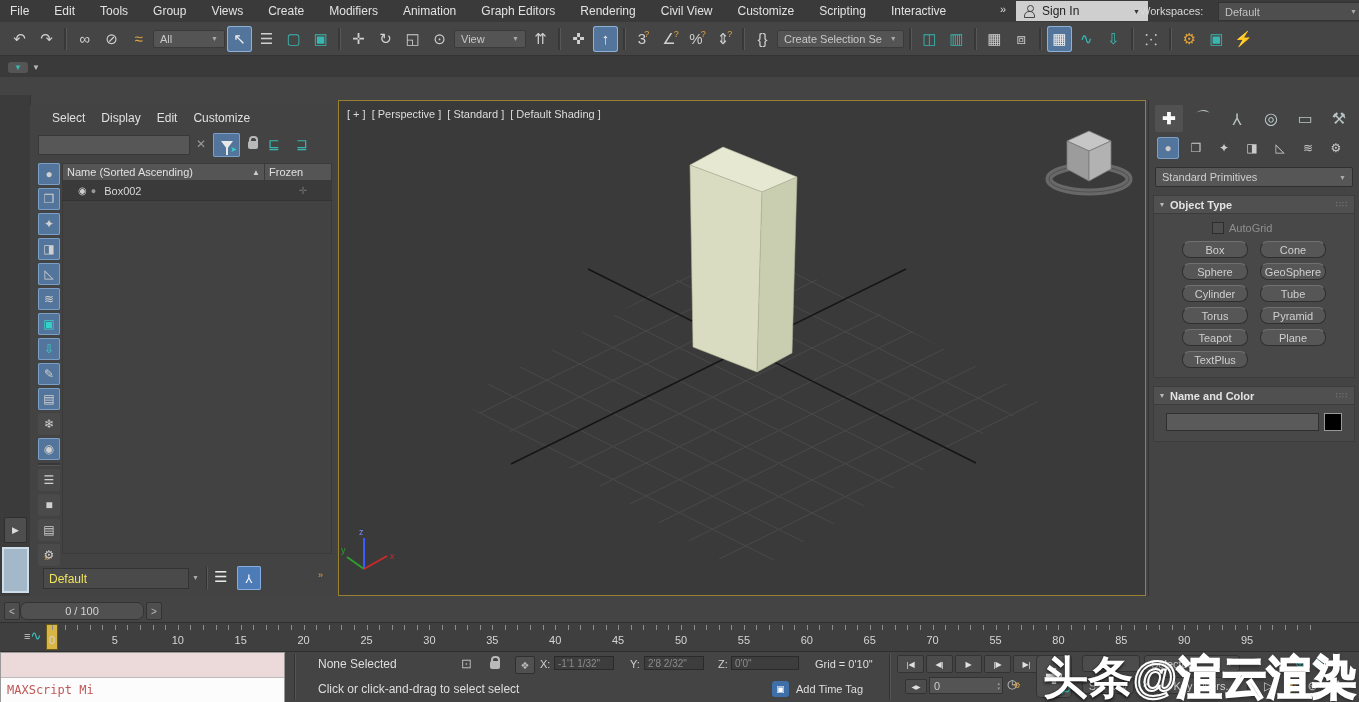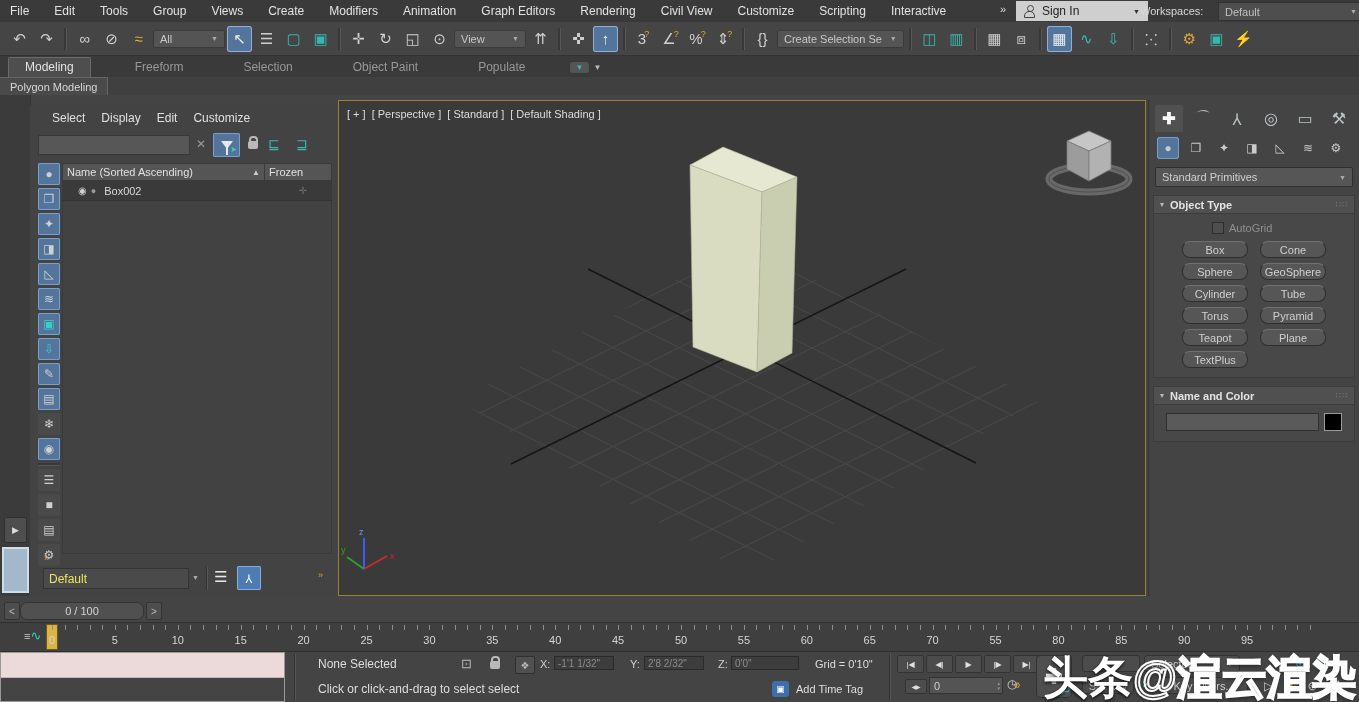--- a/index.html
+++ b/index.html
@@ -455,35 +455,24 @@
 
       </span>
 
       <span class="tb-item teal">
         <span class="tb-glyph">⚡</span>
 
       </span>
     </div>
 
   <div class="ribbon-tabs">
-    <div style="display:flex;gap:28px;align-items:flex-end;">
-
-    <span class="r-tab active"><span>Modeling</span></span>
-        <span class="r-tab"><span>Freeform</span></span>
-        <span class="r-tab"><span>Selection</span></span>
-        <span class="r-tab"><span>Object Paint</span></span>
-        <span class="r-tab"><span>Populate</span></span>
-      </div>
     <span class="r-caret">
         <span class="pill">▼</span>
         <span>▼</span>
       </span>
-  </div>
-  <div class="ribbon-sub">
-    <span class="poly-tab">Polygon Modeling</span>
   </div>
 
   <div class="main">
 
     <div class="left-strip">
       <span class="expander">▶</span>
       <span class="mat-swatch"></span>
     </div>
 
     <div class="explorer">
@@ -883,20 +872,21 @@
         <span class="tick-label" style="left: 85%;">85</span>
         <span class="tick-label" style="left: 90%;">90</span>
         <span class="tick-label" style="left: 95%;">95</span>
         <span class="tick-label" style="left: 100%; margin-top: 16px;">100</span>
       </div>
   </div>
 
   <div class="statusbar">
     <div class="listener">
       <div class="pink"></div>
+      <div class="white">MAXScript Mi</div>
     </div>
     <span class="sb-div" style="left:294px;"></span>
     <span class="sb-text" style="left:318px;top:5px;">None Selected</span>
     <span class="sb-text" style="left:318px;top:30px;">Click or click-and-drag to select select</span>
 
     <span class="sb-icon" style="left:461px;top:4px;">⊡</span>
     <span class="lock" style="position:absolute;left:490px;top:9px;"></span>
     <span class="sb-icon" style="left:515px;top:4px;background:#505050;border:1px solid #2f2f2f;border-radius:2px;width:18px;height:16px;display:flex;align-items:center;justify-content:center;font-size:10px;">❖</span>
 
     <span class="coord-label" style="left:540px;top:6px;">X:</span>

